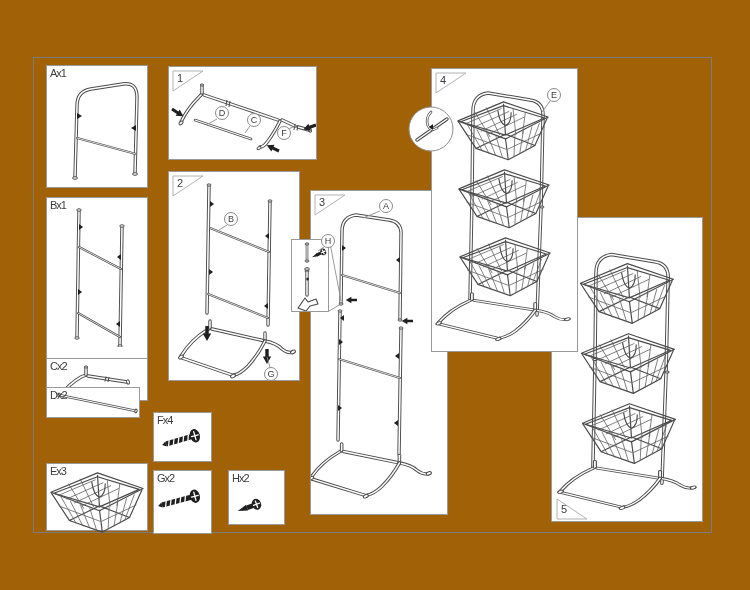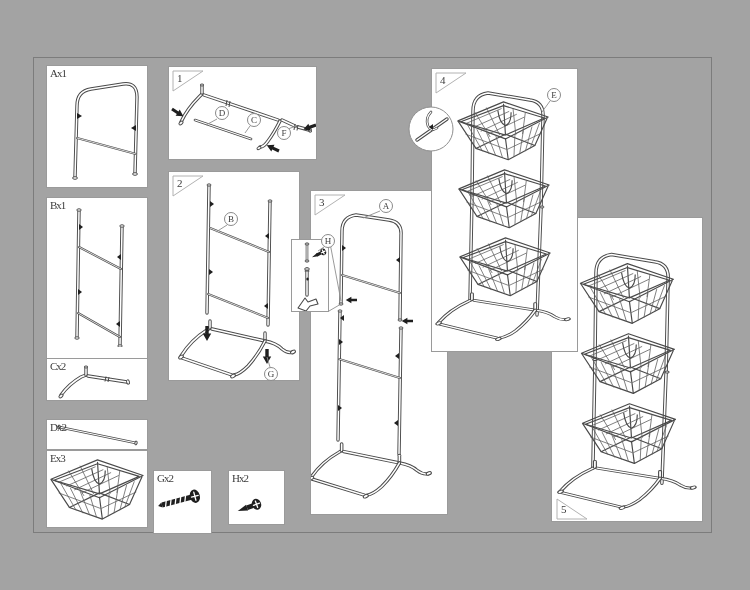--- a/index.html
+++ b/index.html
@@ -1,17 +1,17 @@
 <!DOCTYPE html>
 <html><head>
 <meta charset="utf-8">
 <style>
   html,body{margin:0;padding:0;background:#ffffff;}
-  .canvas{position:relative;width:750px;height:590px;background:#a3a3a3;
-          font-family:Liberation Serif, serif;overflow:hidden;text-align:center;}
+  .canvas{position:relative;width:750px;height:590px;background:#a16207;
+          font-family:Liberation Sans, sans-serif;overflow:hidden;text-align:center;}
   .outer-border{position:absolute;left:33px;top:57px;width:679px;height:476px;
           border:1px solid #7c7c7c;box-sizing:border-box;}
   .box{position:absolute;background:#ffffff;border:1px solid #9a9a9a;box-sizing:border-box;}
   .box svg{position:absolute;left:0;top:0;}
   .plabel{position:absolute;left:3px;top:1px;font-size:11px;color:#3c3c3c;letter-spacing:-1px;}
   .stepnum{position:absolute;font-size:11px;color:#3c3c3c;}
   .callout{position:absolute;width:14px;height:14px;border:1px solid #8a8a8a;border-radius:50%;
            background:#fff;display:flex;align-items:center;justify-content:center;
            font-size:9px;color:#3c3c3c;box-sizing:border-box;z-index:30;}
   .overlay{position:absolute;left:0;top:0;z-index:25;pointer-events:none;}
@@ -135,37 +135,49 @@
       <path class="tube" d="M41,17 L80,23"></path>
         <path class="tube2" d="M41,17 L80,23"></path>
       <ellipse class="capx" cx="39" cy="8" rx="1.8" ry="1"></ellipse>
       <ellipse class="capx" cx="14" cy="37" rx="2.4" ry="1.4" transform="rotate(-40 14 37)"></ellipse>
       <ellipse class="capx" cx="81" cy="23" rx="1.4" ry="2.2" transform="rotate(-15 81 23)"></ellipse>
       <path class="thin" d="M59,17.5 L58,22.5 M62,18 L61,23"></path>
     </svg>
     <span class="plabel">Cx2</span>
   </div>
 
-  <div class="box" style="left:46px;top:419px;width:102px;height:31px">
+  <div class="box" style="left:46px;top:387px;width:94px;height:31px">
     <svg width="100" height="29">
       <path class="rod" d="M12,7 L89,23"></path>
         <path class="rod2" d="M12,7 L89,23"></path>
       <ellipse class="capx" cx="12" cy="7" rx="1.1" ry="1.9" transform="rotate(12 12 7)"></ellipse>
       <ellipse class="capx" cx="89" cy="23" rx="1.1" ry="1.9" transform="rotate(12 89 23)"></ellipse>
     </svg>
     <span class="plabel">Dx2</span>
   </div>
 
-  <div class="box" style="left:46px;top:450px;width:102px;height:78px">
+  <div class="box" style="left:46px;top:463px;width:102px;height:68px">
     <svg width="100" height="76">
       <use href="#basket" transform="translate(2,6) scale(0.97)"></use>
     </svg>
     <span class="plabel">Ex3</span>
   </div>
 
+  <div class="box" style="left:153px;top:412px;width:59px;height:50px">
+    <svg width="57" height="48">
+      <g transform="translate(12,31) rotate(-16)">
+        <polygon class="blk" points="0,-2.6 -4,0 0,2.6"></polygon>
+        <rect class="blk" x="0" y="-2.6" width="26" height="5.2" rx="1"></rect>
+        <path class="whx" d="M4,-2.6 L2,2.6 M9,-2.6 L7,2.6 M14,-2.6 L12,2.6 M19,-2.6 L17,2.6 M24,-2.6 L22,2.6" stroke-width="0.9"></path>
+        <ellipse class="blk" cx="30" cy="0" rx="5" ry="6.8"></ellipse>
+        <path class="whx" d="M30,-4.2 L30,4.2 M26.5,0 L33.5,0"></path>
+      </g>
+    </svg>
+    <span class="plabel">Fx4</span>
+  </div>
 
   <div class="box" style="left:153px;top:470px;width:59px;height:64px">
     <svg width="57" height="53">
       <g transform="translate(8,34) rotate(-15)">
         <polygon class="blk" points="0,-2.6 -4,0 0,2.6"></polygon>
         <rect class="blk" x="0" y="-2.6" width="30" height="5.2" rx="1"></rect>
         <path class="whx" d="M5,-2.6 L3,2.6 M10,-2.6 L8,2.6 M15,-2.6 L13,2.6 M20,-2.6 L18,2.6 M25,-2.6 L23,2.6" stroke-width="0.9"></path>
         <ellipse class="blk" cx="34" cy="0" rx="5" ry="6.8"></ellipse>
         <path class="whx" d="M34,-4.2 L34,4.2 M30.5,0 L37.5,0"></path>
       </g>

